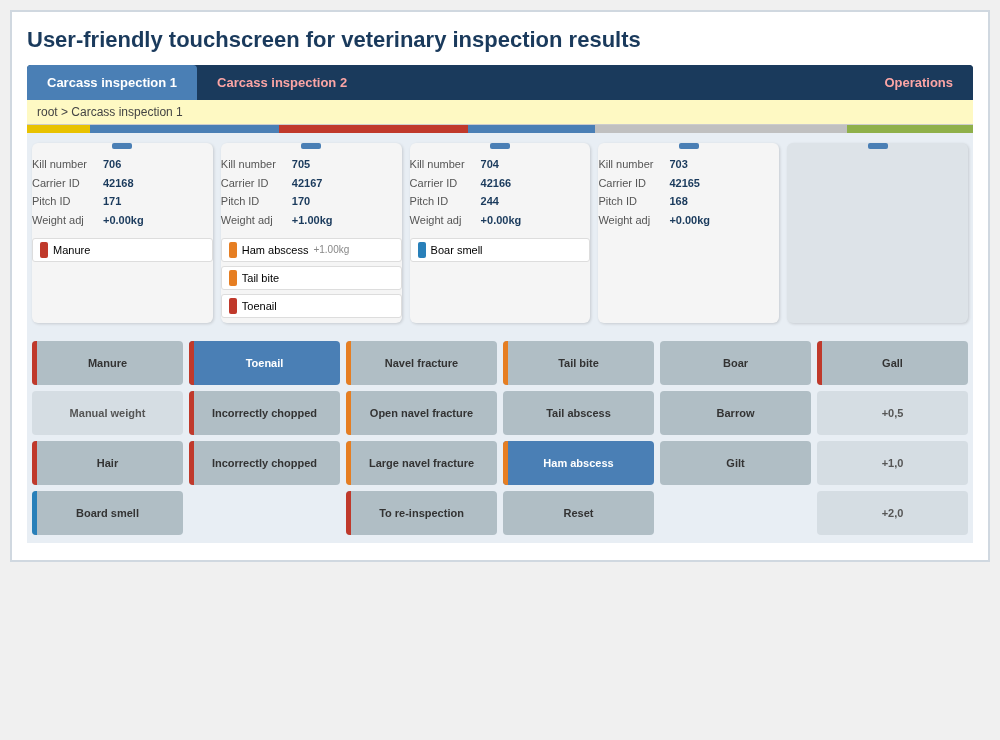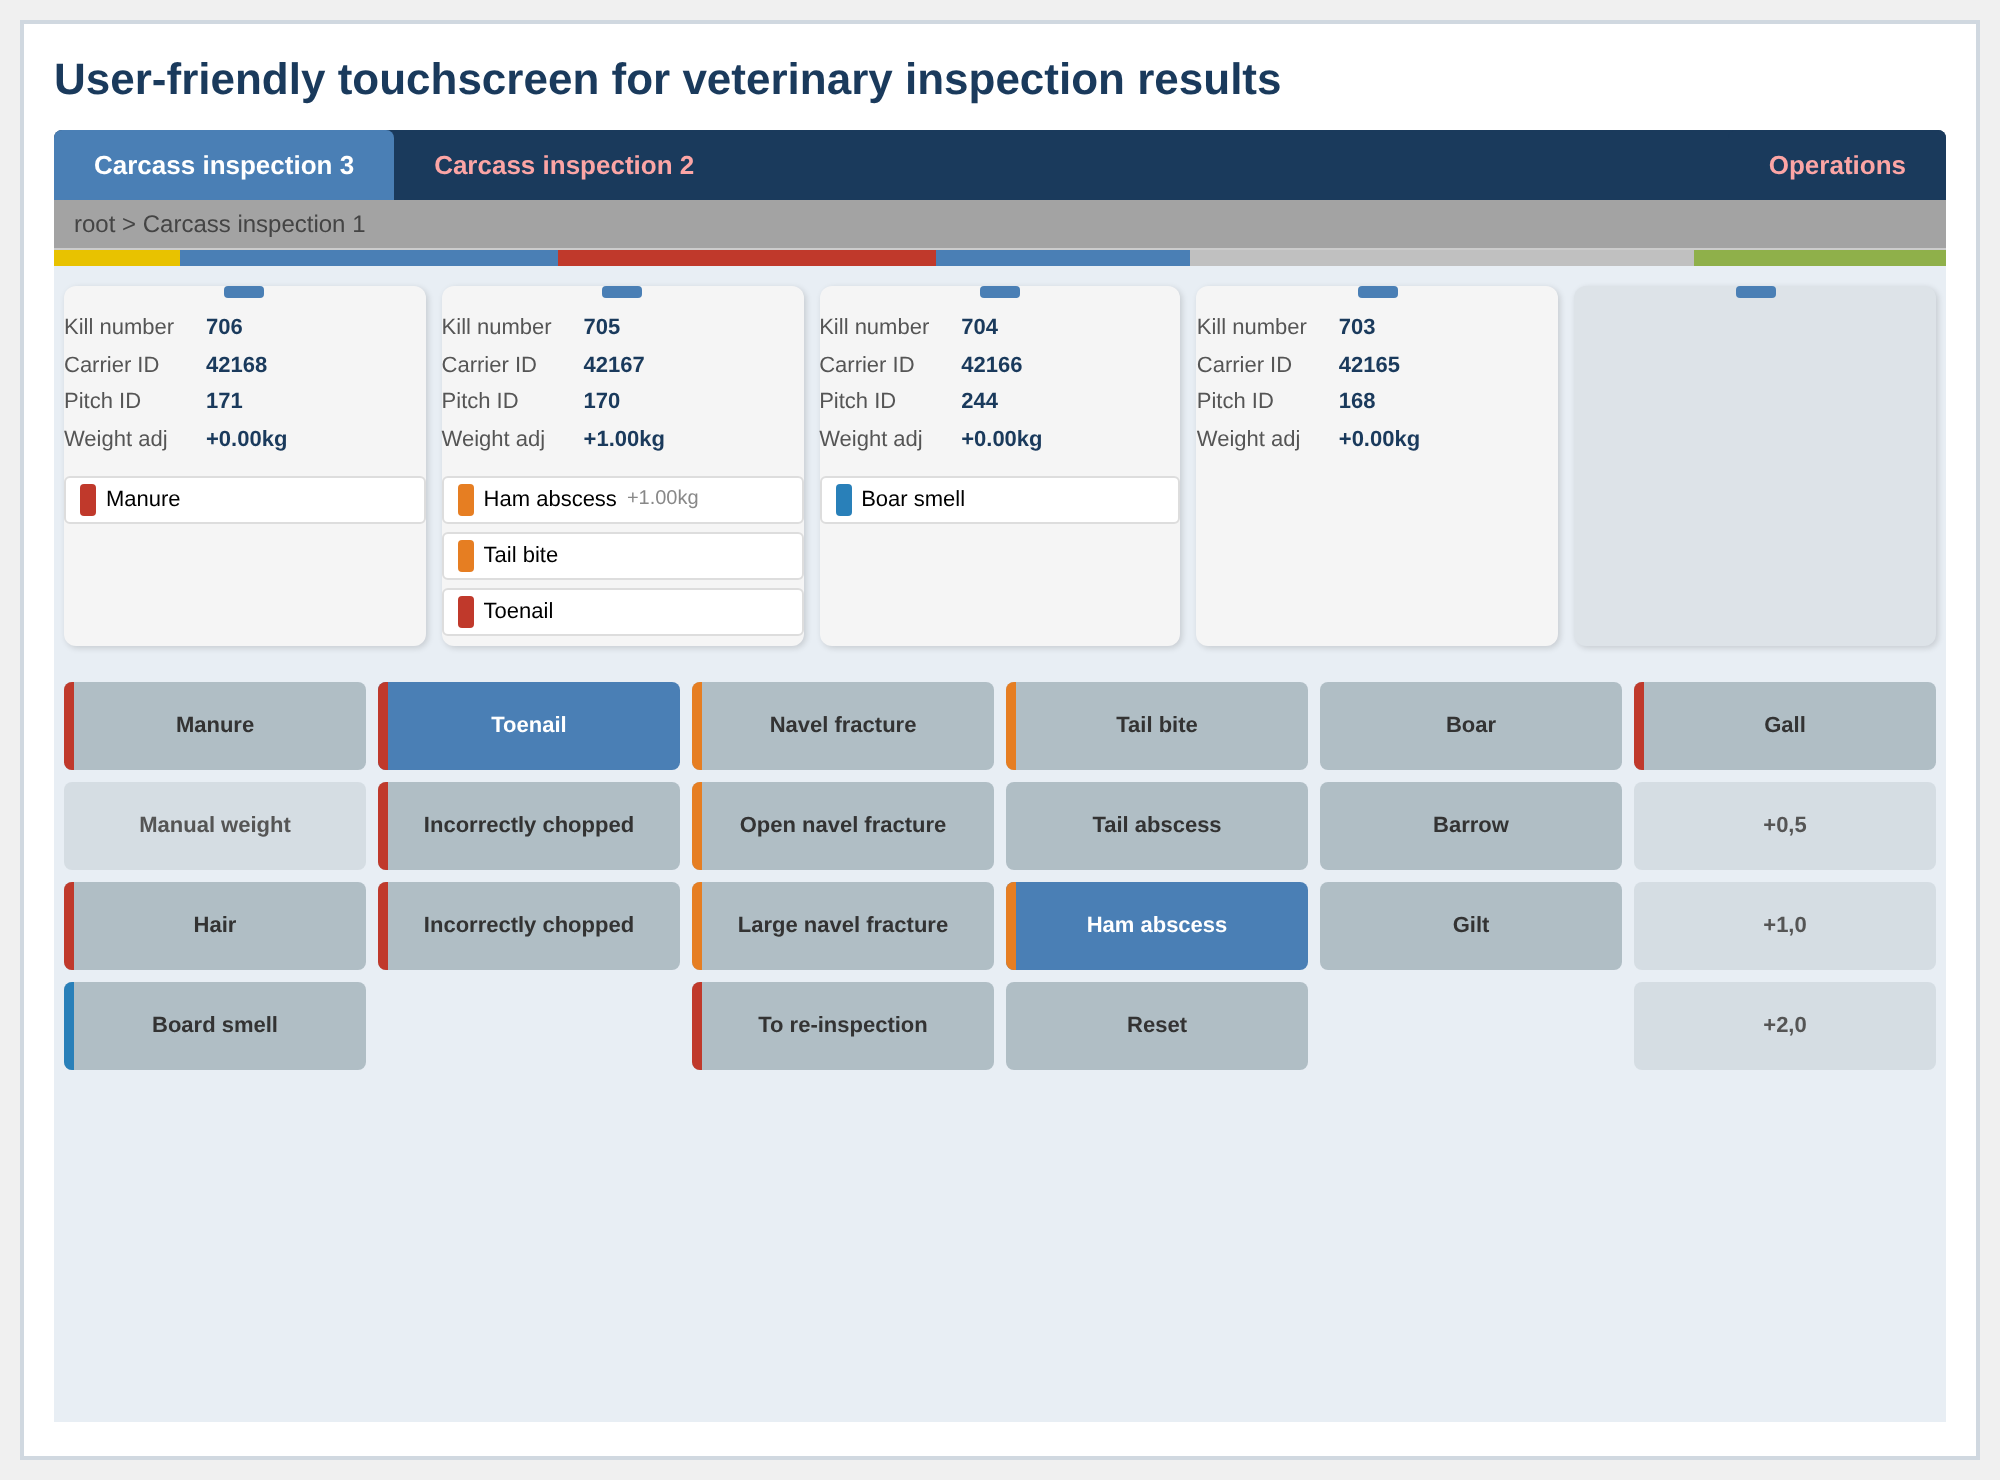--- a/index.html
+++ b/index.html
@@ -8,21 +8,21 @@
       background: #f0f0f0;
       width: 1000px;
       height: 740px;
       overflow: hidden;
     }
     .outer-container {
       background: white;
       border: 2px solid #d0d8e0;
       margin: 10px;
       padding: 15px;
-      height: 720px;
+      height: 552px;
     }
     .page-title {
       color: #1a3a5c;
       font-size: 22px;
       font-weight: bold;
       margin-bottom: 12px;
     }
     
     .tabs-bar {
       display: flex;
@@ -40,21 +40,21 @@
     .tab.active {
       background: #4a7fb5;
       color: white;
     }
     .tab.operations {
       margin-left: auto;
       background: #1a3a5c;
     }
     
     .breadcrumb-bar {
-      background: #a3a3a3;
+      background: #fef9c3;
       padding: 5px 10px;
       font-size: 12px;
       color: #444;
       border-bottom: 1px solid #ccc;
     }
     
     .color-bar {
       display: flex;
       height: 8px;
     }
@@ -178,21 +178,21 @@
 </head>
 <body>
 
 <div class="outer-container">
   <div class="page-title">User-friendly touchscreen for veterinary inspection results</div>
 
   <div class="main-content">
     <div class="top-section">
 
       <div class="tabs-bar">
-        <div class="tab active">Carcass inspection 3</div>
+        <div class="tab active">Carcass inspection 1</div>
         <div class="tab">Carcass inspection 2</div>
         <div class="tab operations">Operations</div>
       </div>
 
       <div class="breadcrumb-bar">root &gt; Carcass inspection 1</div>
 
       <div class="color-bar">
         <div class="color-bar-seg" style="background:#e8c200;flex:1"></div>
         <div class="color-bar-seg" style="background:#4a7fb5;flex:3"></div>
         <div class="color-bar-seg" style="background:#c0392b;flex:3"></div>

